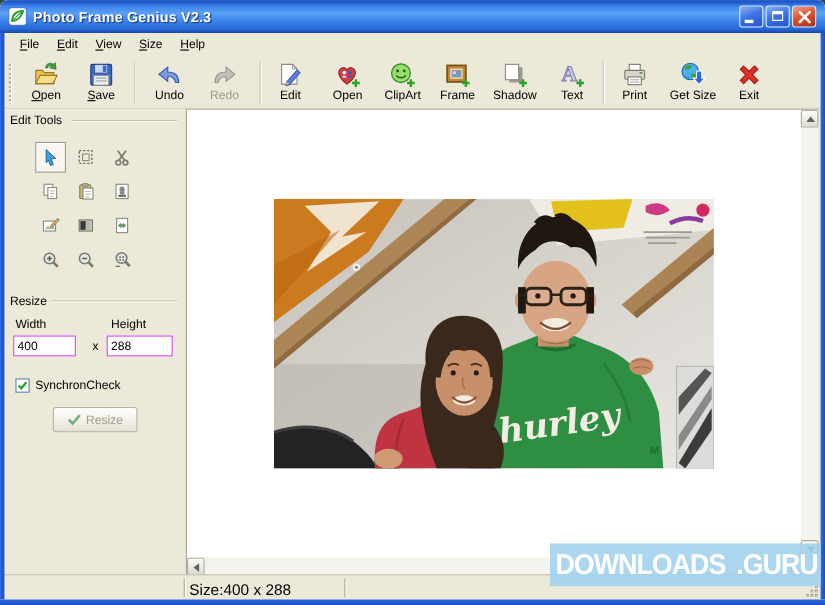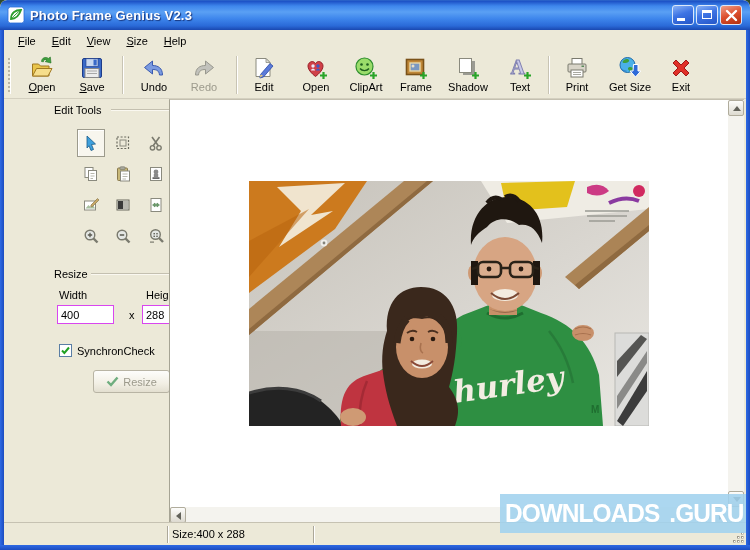--- a/index.html
+++ b/index.html
@@ -35,21 +35,21 @@
   .toolbar { position:absolute; left:4px; top:51px; width:742px; height:48px; background:#ECE9D8; border-bottom:1px solid #D4D0C0; display:flex; align-items:center; padding-left:16px; }
   .tool-grip { position:absolute; left:4px; top:7px; width:3px; height:36px;
      background:repeating-linear-gradient(180deg,#B8B4A4 0 2px, #ECE9D8 2px 4px); border-right:1px solid #fff; }
   .tbtn { display:flex; flex-direction:column; align-items:center; justify-content:center; height:44px; font-size:11px; color:#000; }
   .tbtn .ticon { width:26px; height:26px; }
   .tbtn .tlabel { line-height:13px; white-space:nowrap; }
   .tbtn.disabled .tlabel { color:#9C9A8C; }
   .tsep { width:2px; height:38px; background:#C8C4B4; border-right:1px solid #fff; }
 
   
-  .leftpanel { position:absolute; left:4px; top:99px; width:165px; height:423px; background:#ECE9D8; font-size:11px;margin-left:45px; }
+  .leftpanel { position:absolute; left:4px; top:99px; width:165px; height:423px; background:#ECE9D8; font-size:11px; }
   .section-label { position:absolute; left:5px; color:#000; }
   .groove { position:absolute; height:2px; border-top:1px solid #C4C0B0; border-bottom:1px solid #FAF8F0; }
   .etool { position:absolute; width:28px; height:28px; display:flex; align-items:center; justify-content:center; }
   .etool.selected { background:#F8F6EE; border:1px solid #9C9A8C; box-shadow:inset 1px 1px 0 #fff; }
   .xp-input { position:absolute; height:19px; border:1px solid #d946ef; background:#fff; font-family:"Liberation Sans",sans-serif; font-size:11px; padding-left:3px; color:#000; }
   .xp-check { position:absolute; width:13px; height:13px; background:#fff; border:1px solid #5A7EA4; }
   .resize-btn { position:absolute; left:44px; top:271px; width:77px; height:23px; border:1px solid #B8B4A4; border-radius:3px;
      background:linear-gradient(180deg,#FDFDFB,#F2EFE4 60%,#E3DFD0); display:flex; align-items:center; justify-content:center; gap:4px;
      font-size:11px; color:#9C9A8C; }
 
@@ -61,21 +61,21 @@
   .hscroll { position:absolute; left:0; top:407px; width:559px; height:16px; background:#F4F3EE; display:flex; justify-content:space-between; }
   .scorner { position:absolute; right:0; top:407px; width:16px; height:16px; background:#ECE9D8; }
   .sbtn { width:16px; height:16px; background:linear-gradient(180deg,#FDFDFB,#DDDAD0); border:1px solid #B0AC9C; border-radius:2px; position:relative; }
   .arr { position:absolute; width:0; height:0; }
   .arr-up { left:4px; top:5px; border-left:4px solid transparent; border-right:4px solid transparent; border-bottom:5px solid #62625A; }
   .arr-dn { left:4px; top:5px; border-left:4px solid transparent; border-right:4px solid transparent; border-top:5px solid #62625A; }
   .arr-lt { left:5px; top:4px; border-top:4px solid transparent; border-bottom:4px solid transparent; border-right:5px solid #62625A; }
   .arr-rt { left:5px; top:4px; border-top:4px solid transparent; border-bottom:4px solid transparent; border-left:5px solid #62625A; }
 
   
-  .statusbar { position:absolute; left:4px; top:522px; width:742px; height:23px; background:#ECE9D8; border-top:1px solid #C6C2B2; font-size:11px; color:#000;padding-left:16px; }
+  .statusbar { position:absolute; left:4px; top:522px; width:742px; height:23px; background:#ECE9D8; border-top:1px solid #C6C2B2; font-size:14px; color:#000;padding-left:16px; }
   .sdiv { position:absolute; top:3px; width:1px; height:17px; background:#ACA899; box-shadow:1px 0 0 #fff; }
   .size-text { position:absolute; left:168px; top:5px; }
   .grip { position:absolute; right:1px; bottom:1px; }
 
   
   .watermark { position:absolute; left:500px; top:494px; width:246px; height:39px; background:rgba(160,210,238,.88);
      display:flex; align-items:center; justify-content:center; color:#fff; font-weight:bold; font-size:26px; letter-spacing:-1px; }
   .watermark span { transform:scaleX(.94); display:inline-block; }
   .wm-icon { margin:2px 1px 0 2px; }
 </style>

